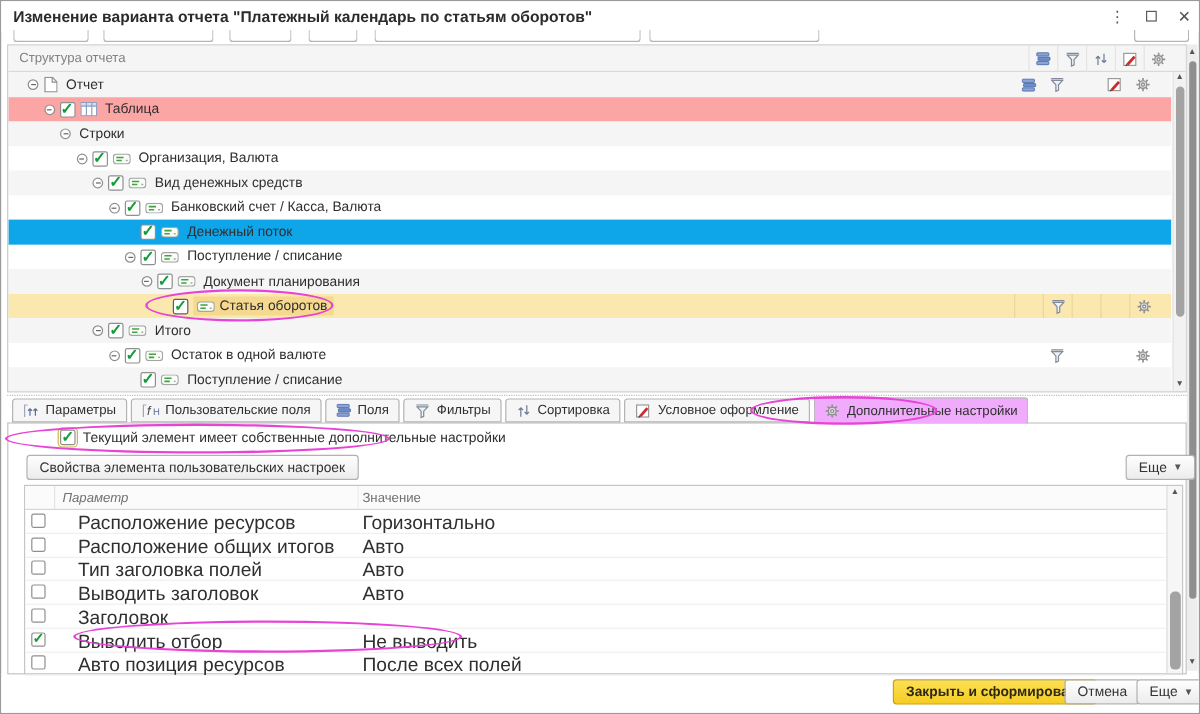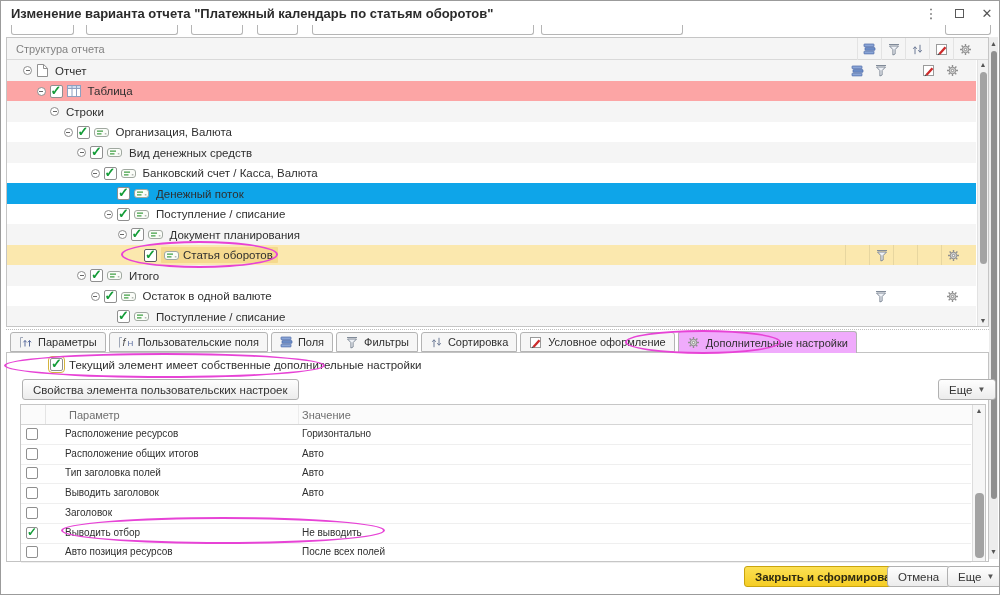--- a/index.html
+++ b/index.html
@@ -65,25 +65,25 @@
   .owncb .cb { outline:1px solid #d4b43e; outline-offset:1px; }
   .btn { position:absolute; height:21px; font-family:"Liberation Sans",sans-serif; font-size:11.5px; color:#333;
          background:linear-gradient(#fefefe,#ececec); border:1px solid #b1b1b1; border-radius:3px;
          padding:0 10px; cursor:pointer; display:flex; align-items:center; gap:5px; }
   .caret { font-size:8px; color:#555; }
   .btn.yellow { background:linear-gradient(#fce054,#f5cd24); border-color:#c9a40e; font-weight:bold; color:#2e2a12; }
   
   .ptable { position:absolute; left:13px; top:51px; width:966px; height:158px; border:1px solid #c6c6c6; background:#fff; }
   .pt-header { position:absolute; left:0; top:0; right:0; height:20px; background:#fbfbfb;
                border-bottom:1px solid #d5d5d5; font-size:11px; color:#707070; }
-  .pt-header .c1 { position:absolute; left:48px; top:4px; }
+  .pt-header .c1 { position:absolute; left:31px; top:4px;font-style:italic; }
   .pt-header .c2 { position:absolute; left:281px; top:4px; }
   .pt-sep1 { position:absolute; left:24px; top:0; bottom:0; border-left:1px solid #e4e4e4; }
   .pt-sep2 { position:absolute; left:277px; top:0; bottom:0; border-left:1px solid #ececec; }
-  .prow { position:absolute; left:0; right:14px; height:20px; border-bottom:1px solid #efefef; font-size:10px; }
+  .prow { position:absolute; left:0; right:14px; height:20px; border-bottom:1px solid #efefef; font-size:16px; }
   .prow .cb { position:absolute; left:5px; top:3px; width:12px; height:12px; }
   .prow .cb.on::after { font-size:12px; top:-3px; }
   .prow .pname { position:absolute; left:44px; top:3px; white-space:nowrap; }
   .prow .pval { position:absolute; left:281px; top:3px; white-space:nowrap;text-align:center; }
   .pt-scroll { right:0; top:0; bottom:0; width:13px; border-left:1px solid #ddd; background:#f6f6f6; }
   
   .footer { position:absolute; left:0; right:0; bottom:0; height:33px; background:#fff; }
   
   .ann { position:absolute; border:2px solid #e743d6; border-radius:50%; pointer-events:none; z-index:9; }
 </style>

